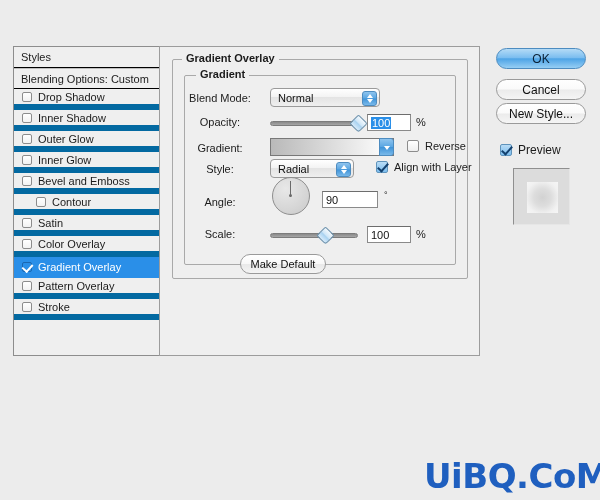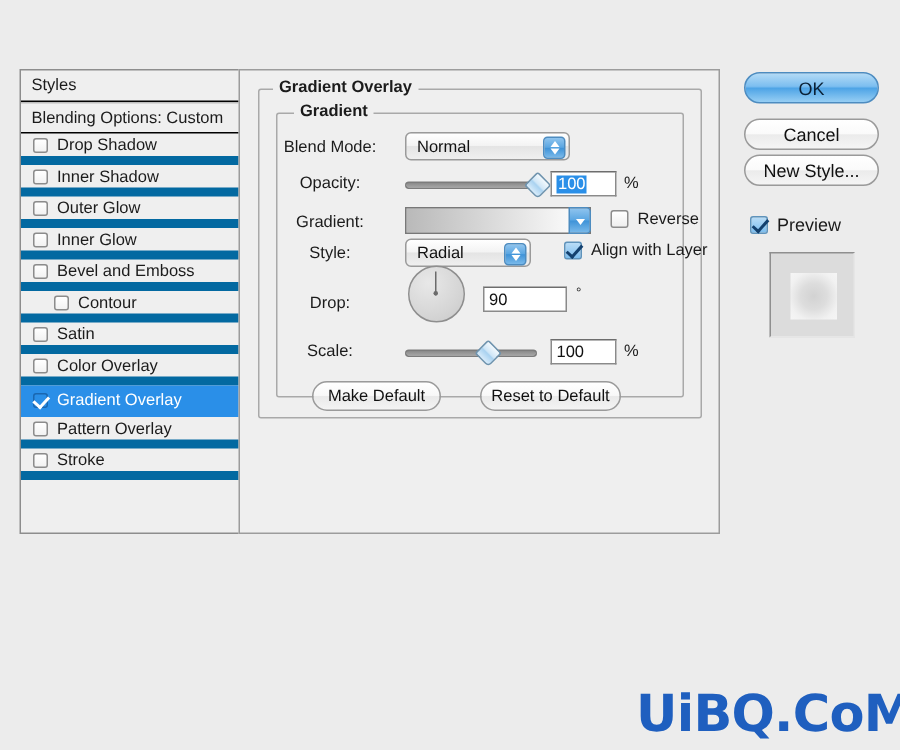--- a/index.html
+++ b/index.html
@@ -308,20 +308,21 @@
     box-sizing: border-box;
     border-radius: 11px;
     border: 1px solid #9a9a9a;
     background: linear-gradient(to bottom, #ffffff 0%, #f8f8f8 48%, #e9e9e9 52%, #f4f4f4 100%);
     font-size: 11px;
     color: #101010;
     display: flex;
     align-items: center;
     justify-content: center;
     white-space: nowrap;
+    margin-left: 32px;
   }
 
   
   .right-btn {
     position: absolute;
     left: 496px;
     width: 90px; height: 21px;
     box-sizing: border-box;
     border-radius: 11px;
     border: 1px solid #9a9a9a;
@@ -463,40 +464,39 @@
     <div class="field-label" style="left:16px; top:116px; width:88px;">Style:</div>
     <div class="popup" style="left:110px; top:112px; width:84px;">
       <span>Radial</span>
       <span class="stepper"></span>
     </div>
     <div class="cb-row" style="left:192px; top:114px;margin-left:24px;">
       <span class="cb-box checked"></span>
       <span>Align with Layer</span>
     </div>
 
-    <div class="field-label" style="left:16px; top:149px; width:88px;">Drop:</div>
+    <div class="field-label" style="left:16px; top:149px; width:88px;">Angle:</div>
     <div class="dial" style="left:112px; top:130px;">
       <span class="dial-needle"></span>
       <span class="dial-center"></span>
     </div>
     <div class="numfield" style="left:162px; top:144px; width:56px;">
       <span>90</span>
     </div>
     <div class="unit" style="left:224px; top:143px; font-size:9px;">°</div>
 
     <div class="field-label" style="left:16px; top:181px; width:88px;">Scale:</div>
     <div class="slider-track" style="left:110px; top:186px; width:88px;"></div>
     <div class="slider-thumb" id="scale-thumb" style="top: 182px; left: 158.56px;"></div>
     <div class="numfield" style="left:207px; top:179px; width:44px;">
       <span>100</span>
     </div>
     <div class="unit" style="left:256px; top:181px;">%</div>
 
     <div class="capsule" style="left:48px; top:207px; width:86px;">Make Default</div>
-    <div class="capsule" style="left:160px; top:207px; width:94px;">Reset to Default</div>
   </div>
 
   <div class="right-btn primary" style="top:48px;">OK</div>
   <div class="right-btn" style="top:79px;">Cancel</div>
   <div class="right-btn" style="top:103px;">New Style...</div>
 
   <div class="cb-row" style="left:500px; top:143px;">
     <span class="cb-box checked"></span>
     <span style="font-size:12px;">Preview</span>
   </div>

